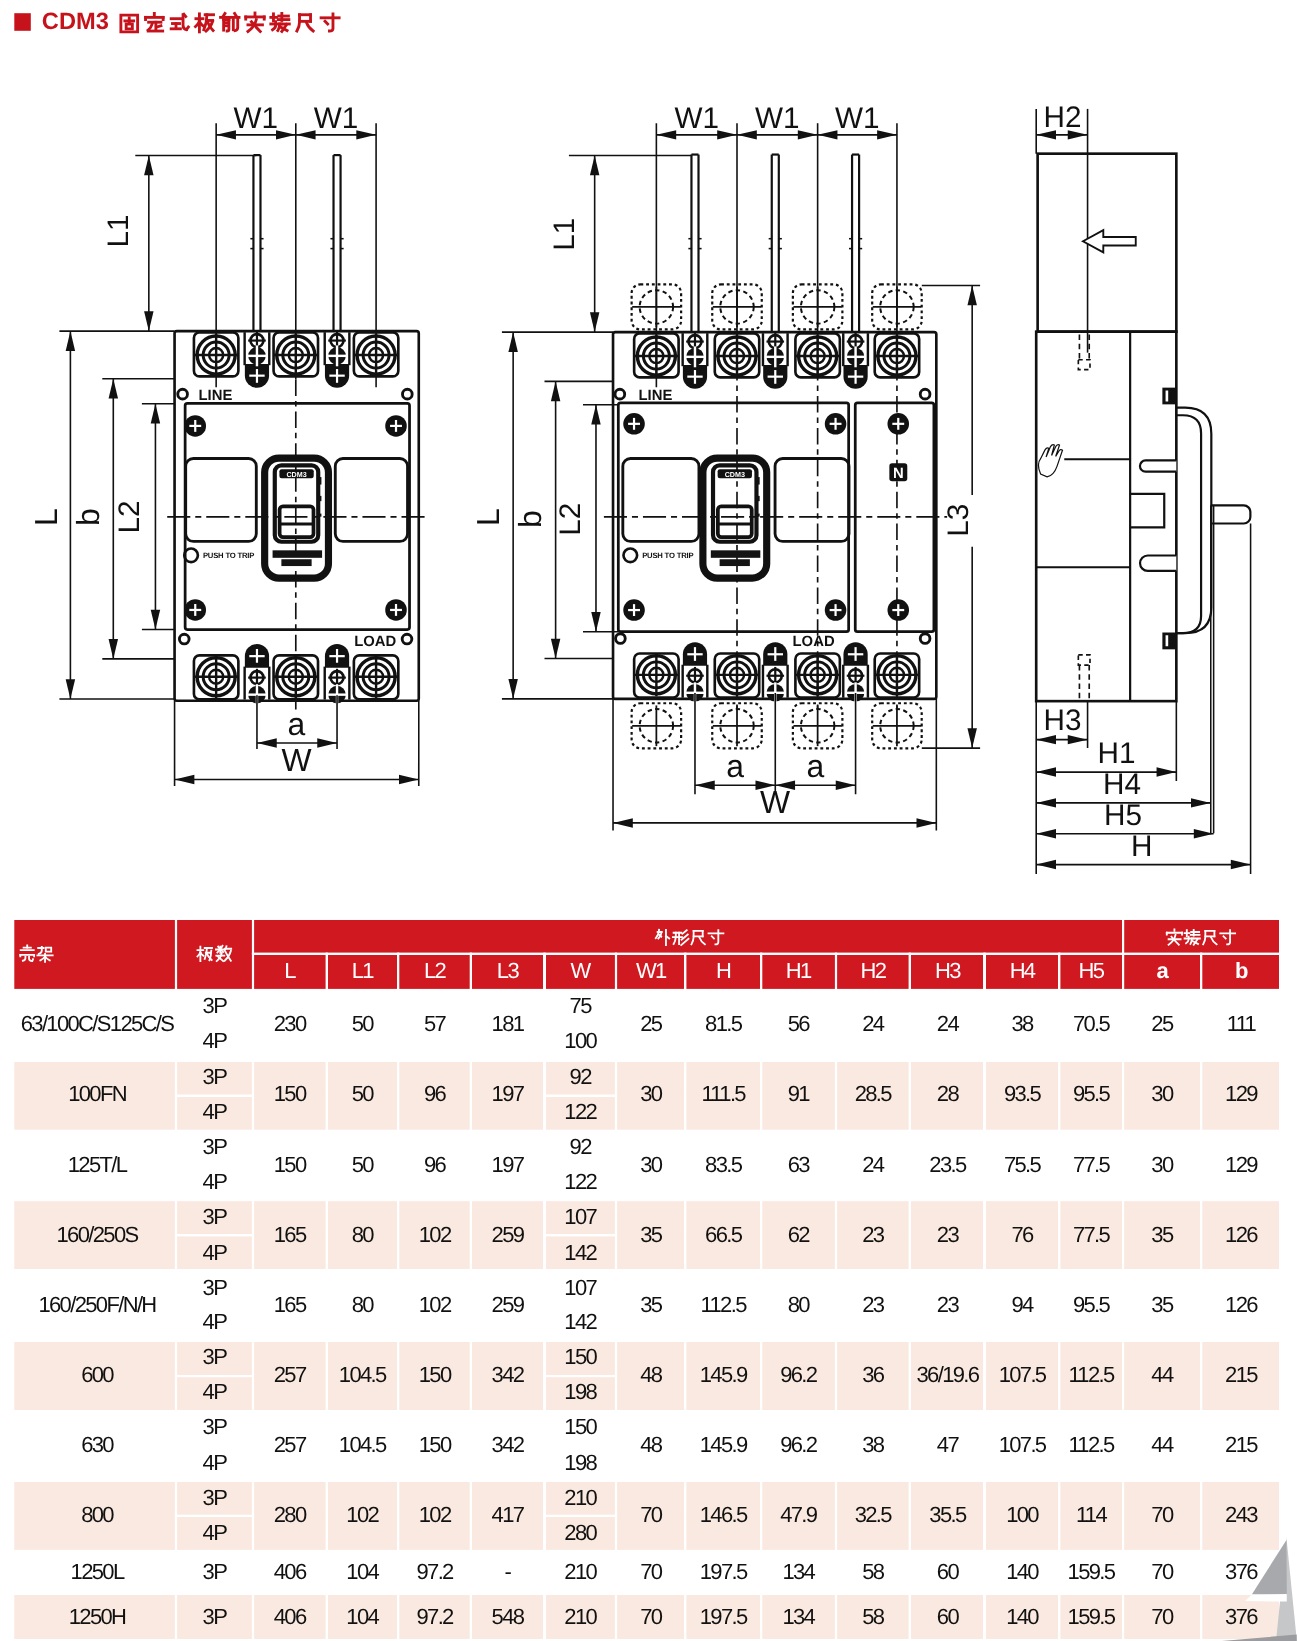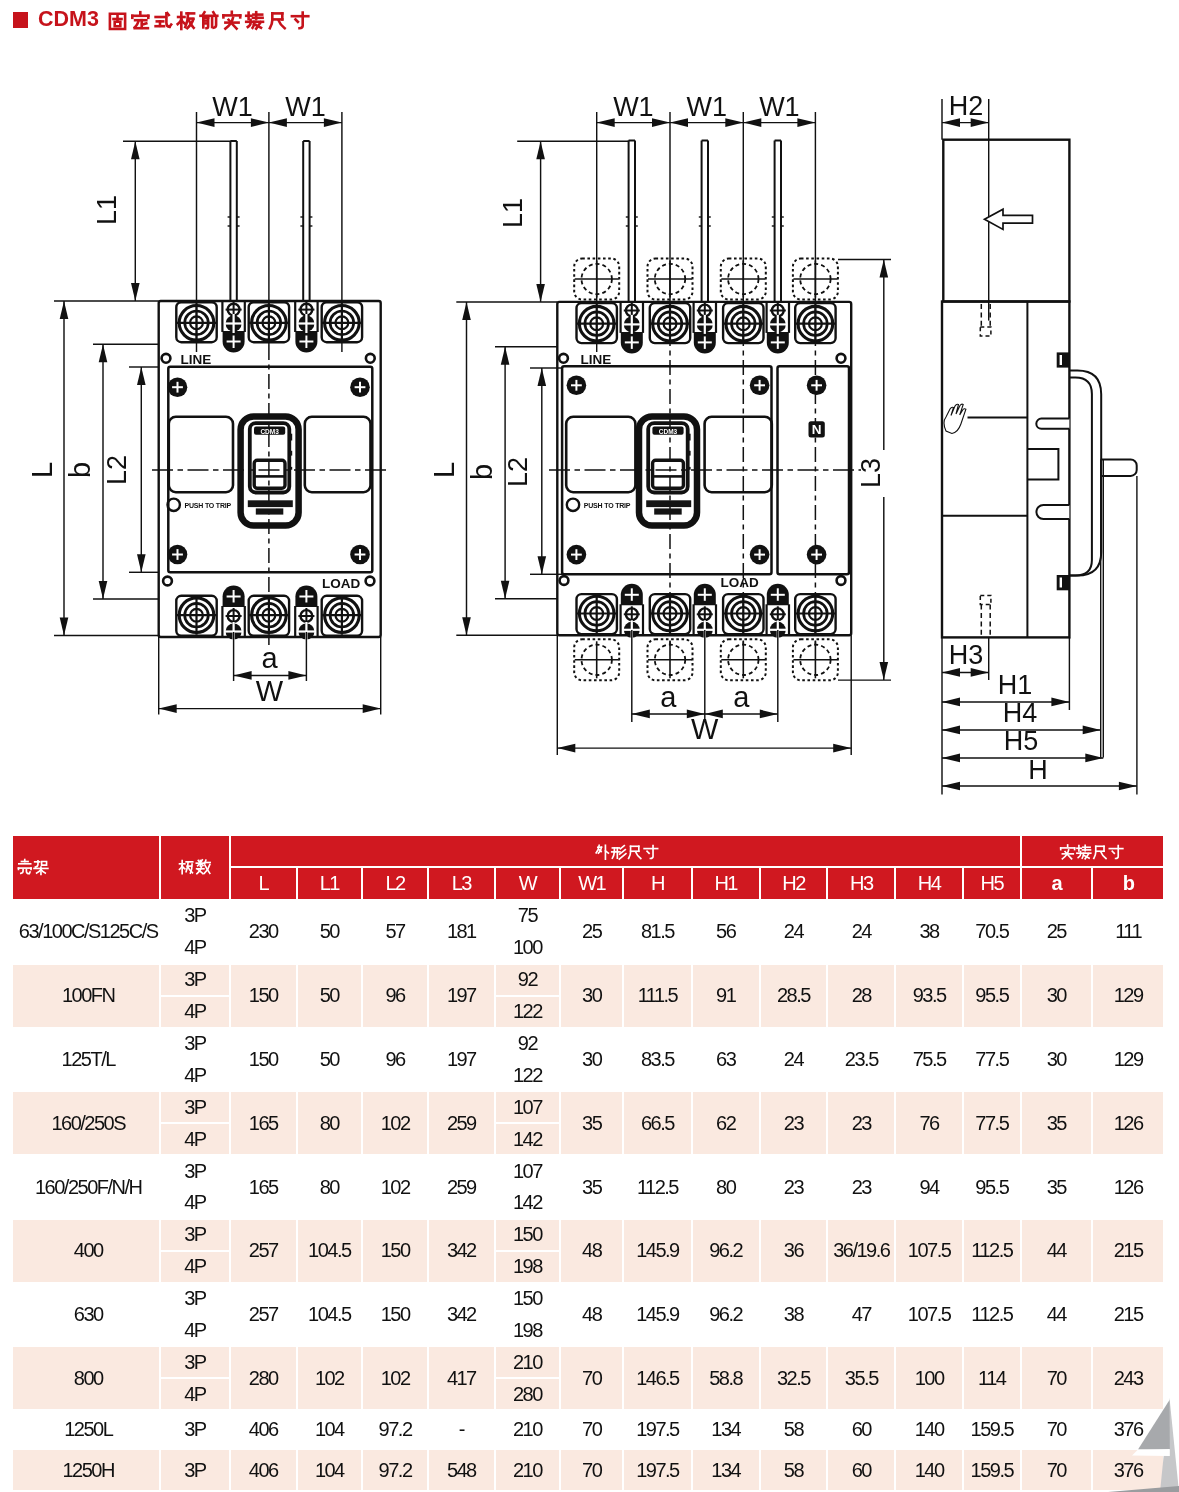--- a/index.html
+++ b/index.html
@@ -678,21 +678,21 @@
         <td rowspan="2">94</td>
         <td rowspan="2">95.5</td>
         <td rowspan="2">35</td>
         <td rowspan="2">126</td>
       </tr>
       <tr style="height:31.9px">
         <td>4P</td>
         <td>142</td>
       </tr>
       <tr class="pk" style="height:31.9px">
-        <td class="nm" rowspan="2">400</td>
+        <td class="nm" rowspan="2">600</td>
         <td>3P</td>
         <td rowspan="2">257</td>
         <td rowspan="2">104.5</td>
         <td rowspan="2">150</td>
         <td rowspan="2">342</td>
         <td>150</td>
         <td rowspan="2">48</td>
         <td rowspan="2">145.9</td>
         <td rowspan="2">96.2</td>
         <td rowspan="2">36</td>
@@ -731,21 +731,21 @@
       <tr class="pk" style="height:31.9px">
         <td class="nm" rowspan="2">800</td>
         <td>3P</td>
         <td rowspan="2">280</td>
         <td rowspan="2">102</td>
         <td rowspan="2">102</td>
         <td rowspan="2">417</td>
         <td>210</td>
         <td rowspan="2">70</td>
         <td rowspan="2">146.5</td>
-        <td rowspan="2">58.8</td>
+        <td rowspan="2">47.9</td>
         <td rowspan="2">32.5</td>
         <td rowspan="2">35.5</td>
         <td rowspan="2">100</td>
         <td rowspan="2">114</td>
         <td rowspan="2">70</td>
         <td rowspan="2">243</td>
       </tr>
       <tr class="pk" style="height:31.9px">
         <td>4P</td>
         <td>280</td>

